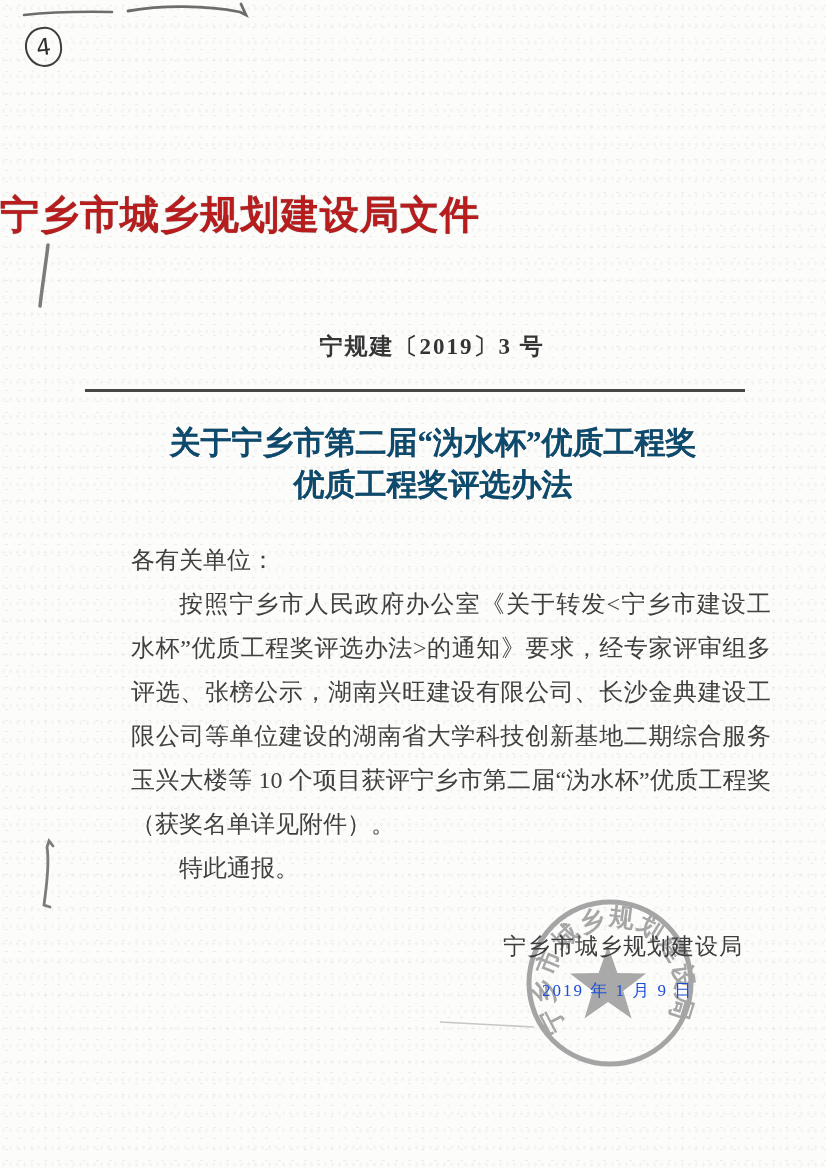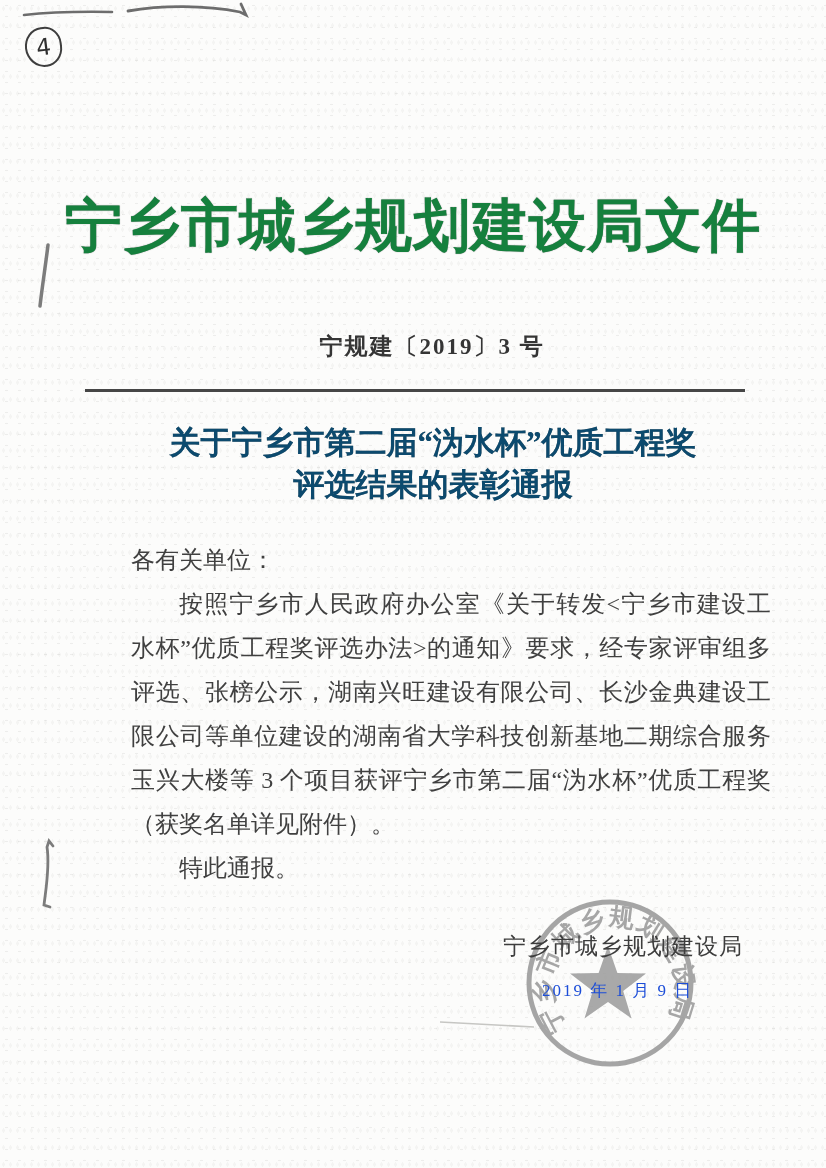--- a/index.html
+++ b/index.html
@@ -18,22 +18,22 @@
   .artifacts { position:absolute; left:0; top:0; pointer-events:none; z-index:6; }
   .page-num-circle {
     position:absolute; left:25px; top:27px; width:33px; height:36px;
     border:2.5px solid #3e3e3e; border-radius:52% 48% 50% 55%;
     display:flex; align-items:center; justify-content:center;
     font-family:"DejaVu Sans",sans-serif; font-size:23px; color:#2f2f2f;
     transform:rotate(-7deg); z-index:6;
   }
   .org-title {
     position:absolute; top:188px; left:0; width:100%; margin:0;
-    text-align:center; font-size:57px; font-weight:900; letter-spacing:1px;
-    color:#15803d; text-shadow:0 0 1px rgba(70,70,70,.75);
+    text-align:left; font-size:39px; font-weight:900; letter-spacing:1px;
+    color:#b91c1c; text-shadow:0 0 1px rgba(70,70,70,.75);
   }
   .doc-no {
     position:absolute; top:331px; left:0; width:100%;
     text-align:center; font-size:23px; font-weight:700; letter-spacing:2px; color:#353535;padding-left:19px;
   }
   .rule { position:absolute; top:389px; left:85px; width:660px; height:3px; background:#464646; }
   .subject {
     position:absolute; top:418px; left:16px; width:100%; margin:4px;
     text-align:center; font-size:31px; font-weight:800; line-height:42px; color:#0c4a6e;
     text-shadow:0 0 .5px rgba(60,60,60,.6);
@@ -63,30 +63,30 @@
   <div class="page-num-circle">
     <span>4</span>
   </div>
 
   <h1 class="org-title">宁乡市城乡规划建设局文件</h1>
   <div class="doc-no">宁规建〔2019〕3 号</div>
   <div class="rule"></div>
 
   <h2 class="subject">
     <span>关于宁乡市第二届“沩水杯”优质工程奖</span><br>
-    <span>评选结果的表彰通报</span>
+    <span>优质工程奖评选办法</span>
   </h2>
 
   <div class="body-block">
     <div class="body-line">各有关单位：</div>
     <div class="body-line jline indent">按照宁乡市人民政府办公室《关于转发&lt;宁乡市建设工程“沩</div>
     <div class="body-line jline">水杯”优质工程奖评选办法&gt;的通知》要求，经专家评审组多轮</div>
     <div class="body-line jline">评选、张榜公示，湖南兴旺建设有限公司、长沙金典建设工程有</div>
     <div class="body-line jline">限公司等单位建设的湖南省大学科技创新基地二期综合服务楼、</div>
-    <div class="body-line jline">玉兴大楼等 3 个项目获评宁乡市第二届“沩水杯”优质工程奖</div>
+    <div class="body-line jline">玉兴大楼等 10 个项目获评宁乡市第二届“沩水杯”优质工程奖</div>
     <div class="body-line">（获奖名单详见附件）。</div>
     <div class="body-line indent">特此通报。</div>
   </div>
 
   <svg class="seal" width="184" height="184" viewBox="0 0 184 184">
     <defs>
       <path id="sealArc" d="M 46,135 A 62,62 0 1 1 138,135" fill="none"></path>
     </defs>
     <circle cx="88" cy="89" r="81" fill="none" stroke="#979797" stroke-width="5"></circle>
     <polygon fill="#9b9b9b" points="86,52 95.4,79.1 124,79.6 101.2,96.9 109.5,124.4 86,108 62.5,124.4 70.8,96.9 48,79.6 76.6,79.1"></polygon>

